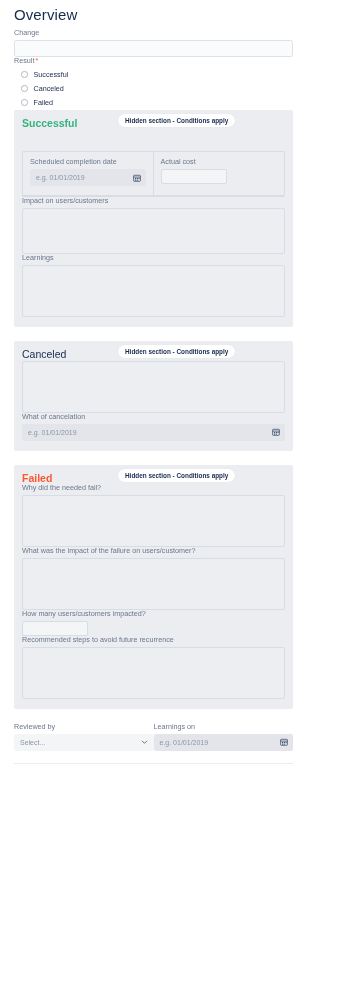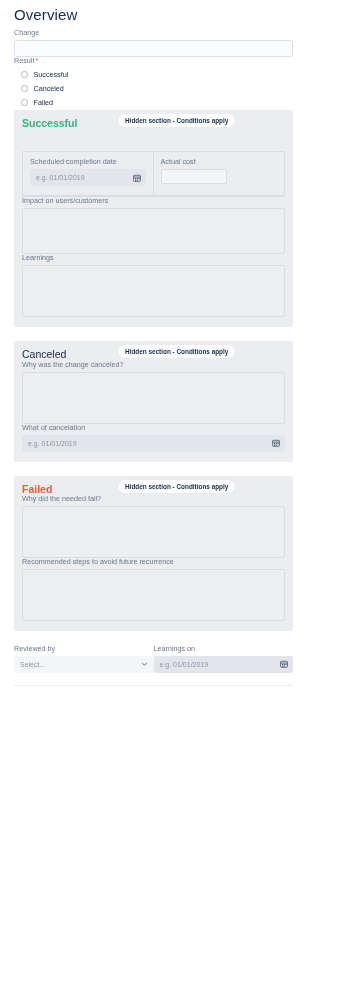--- a/index.html
+++ b/index.html
@@ -282,21 +282,20 @@
     </div>
   </div>
 
   <div class="section">
     <div class="section-head">
       <div class="section-title navy">Canceled</div>
     </div>
     <div class="badge">Hidden section - Conditions apply</div>
 
     <div>
-      <div class="field-label">Why was the change canceled?</div>
       <div class="area-field area-tall"></div>
     </div>
 
     <div class="sub-block">
       <div class="field-label">What of cancelation</div>
       <div class="date-row-wide">
         <span class="ph" style="font-size:7px;color:var(--placeholder);">e.g. 01/01/2019</span>
         <svg class="cal" viewBox="0 0 16 16">
           <rect x="1.2" y="2.6" width="13.6" height="12" rx="1.4" fill="none" stroke="#42526e" stroke-width="1.6"></rect>
           <line x1="1.2" y1="6.2" x2="14.8" y2="6.2" stroke="#42526e" stroke-width="1.6"></line>
@@ -314,21 +313,29 @@
     <div class="section-head">
       <div class="section-title red">Failed</div>
     </div>
     <div class="badge">Hidden section - Conditions apply</div>
 
     <div>
       <div class="field-label">Why did the needed fail?</div>
       <div class="area-field area-tall"></div>
     </div>
 
-
+    <div class="sub-block">
+      <div class="field-label">What was the impact of the failure on users/customer?</div>
+      <div class="area-field area-tall"></div>
+    </div>
+
+    <div class="sub-block">
+      <div class="field-label">How many users/customers impacted?</div>
+      <div class="num-field"></div>
+    </div>
 
     <div class="sub-block">
       <div class="field-label">Recommended steps to avoid future recurrence</div>
       <div class="area-field area-tall"></div>
     </div>
   </div>
 
   <div class="footer">
     <div>
       <div class="field-label">Reviewed by</div>

